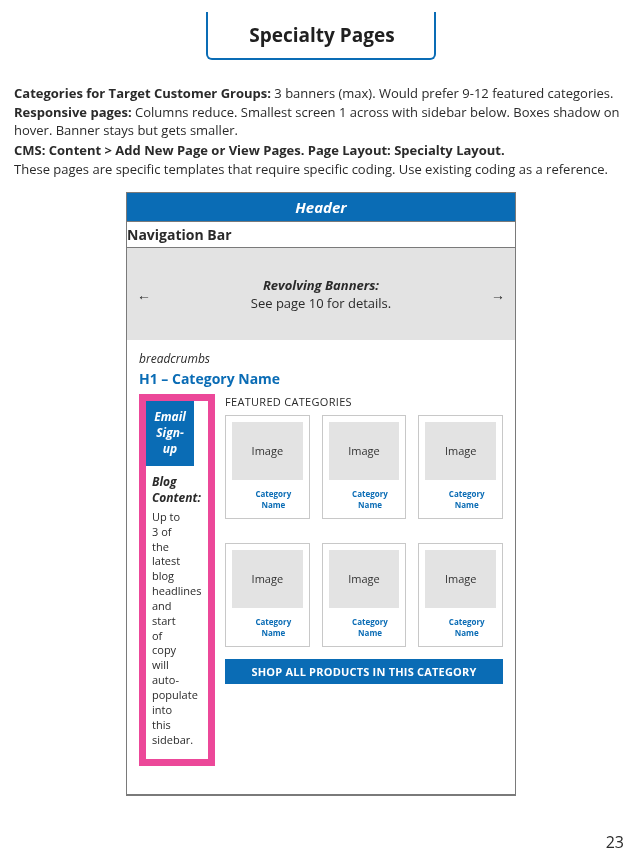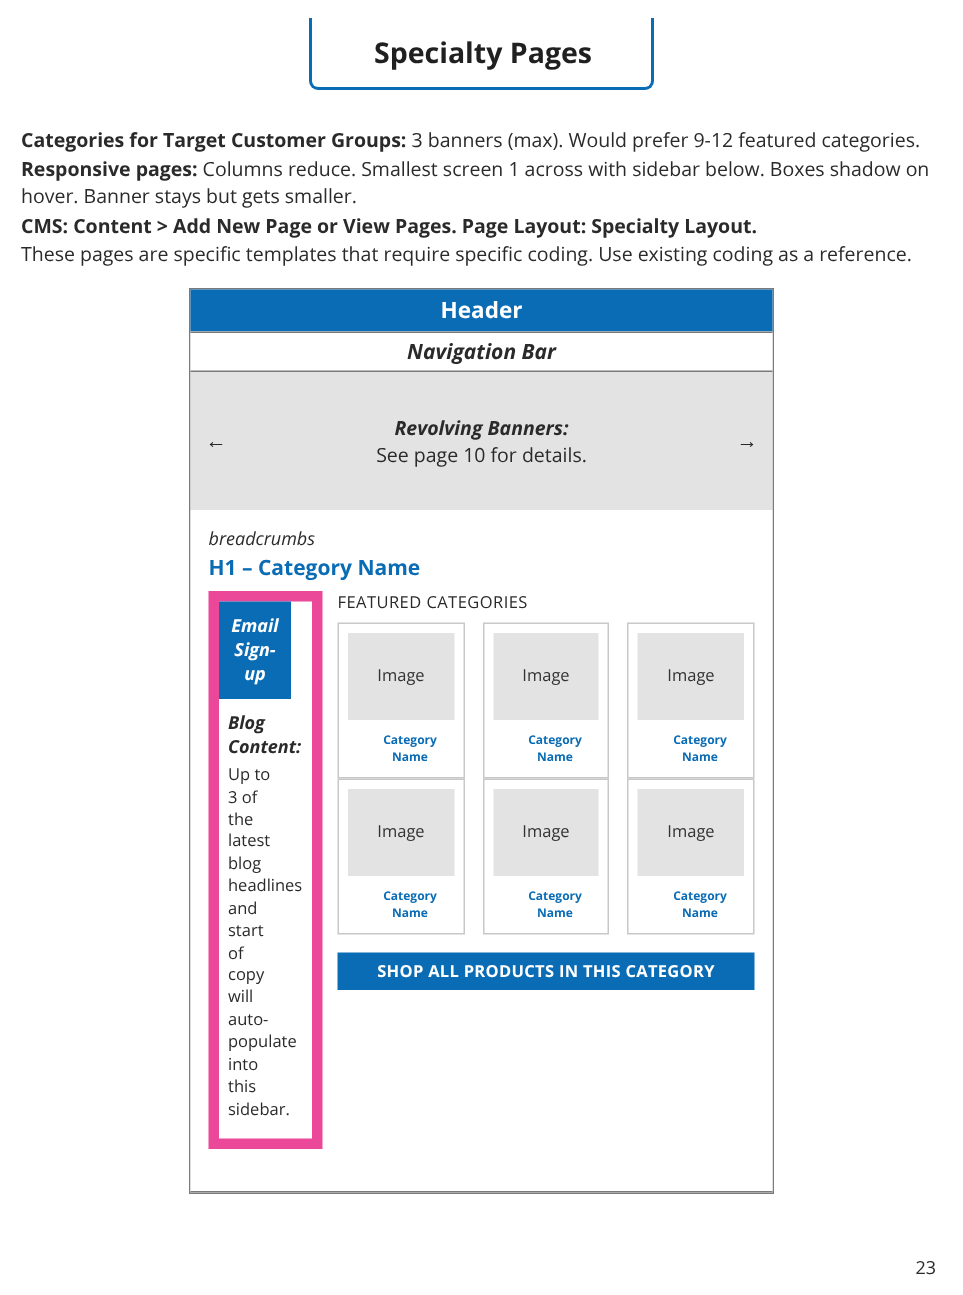--- a/index.html
+++ b/index.html
@@ -38,31 +38,30 @@
     width: 390px;
     margin: 0 auto;
   }
   .mock {
     border: 1px solid #7a7a7a;
   }
   .bar-header {
     background: #0a6cb5;
     color: #fff;
     font-weight: 700;
+    font-style: italic;
     text-align: center;
     padding: 4px 0;
     font-size: 15px;
   }
   .bar-nav {
     background: #fff;
     border-top: 1px solid #7a7a7a;
     border-bottom: 1px solid #7a7a7a;
-    text-align: center;
-    font-weight: 700;
-    font-style: italic;
+    font-weight: 700;
     font-size: 14px;
     padding: 3px 0;
   }
   .banner {
     background: #e3e3e3;
     text-align: center;
     padding: 28px 10px;
     position: relative;
     font-size: 13px;
   }
@@ -95,21 +94,21 @@
     font-style: italic;
     text-align: center;
     padding: 8px 4px;
     font-size: 12px;
   }
   .blog-title { font-weight: 700; font-style: italic; font-size: 12px; padding: 8px 6px 2px 6px; }
   .blog-body { padding: 2px 6px 6px 6px; font-size: 11px; }
 
   .main { flex: 1; }
   .fc-label { font-size: 11px; letter-spacing: .3px; margin-bottom: 6px; }
-  .cat-grid { display: flex; flex-direction: column; gap: 0; }
+  .cat-grid { display: flex; flex-direction: column; gap: 24px; }
   .cat-row { display: flex; gap: 12px; }
   .cat-card {
     border: 1px solid #c8c8c8;
     flex: 1;
     display: flex;
     flex-direction: column;
     align-items: center;
     padding: 6px 6px 8px 6px;
   }
   .cat-img {
@@ -140,21 +139,21 @@
     text-align: center;
     font-weight: 700;
     font-style: italic;
     font-size: 14px;
     padding: 8px 0;
   }
   .page-number {
     position: absolute;
     bottom: 10px;
     right: 18px;
-    font-size: 12px;
+    font-size: 16px;
   }
 </style>
 </head>
 <body>
 
 <div class="page">
 
   <div class="title-tab">
     <span>Specialty Pages</span>
   </div>

